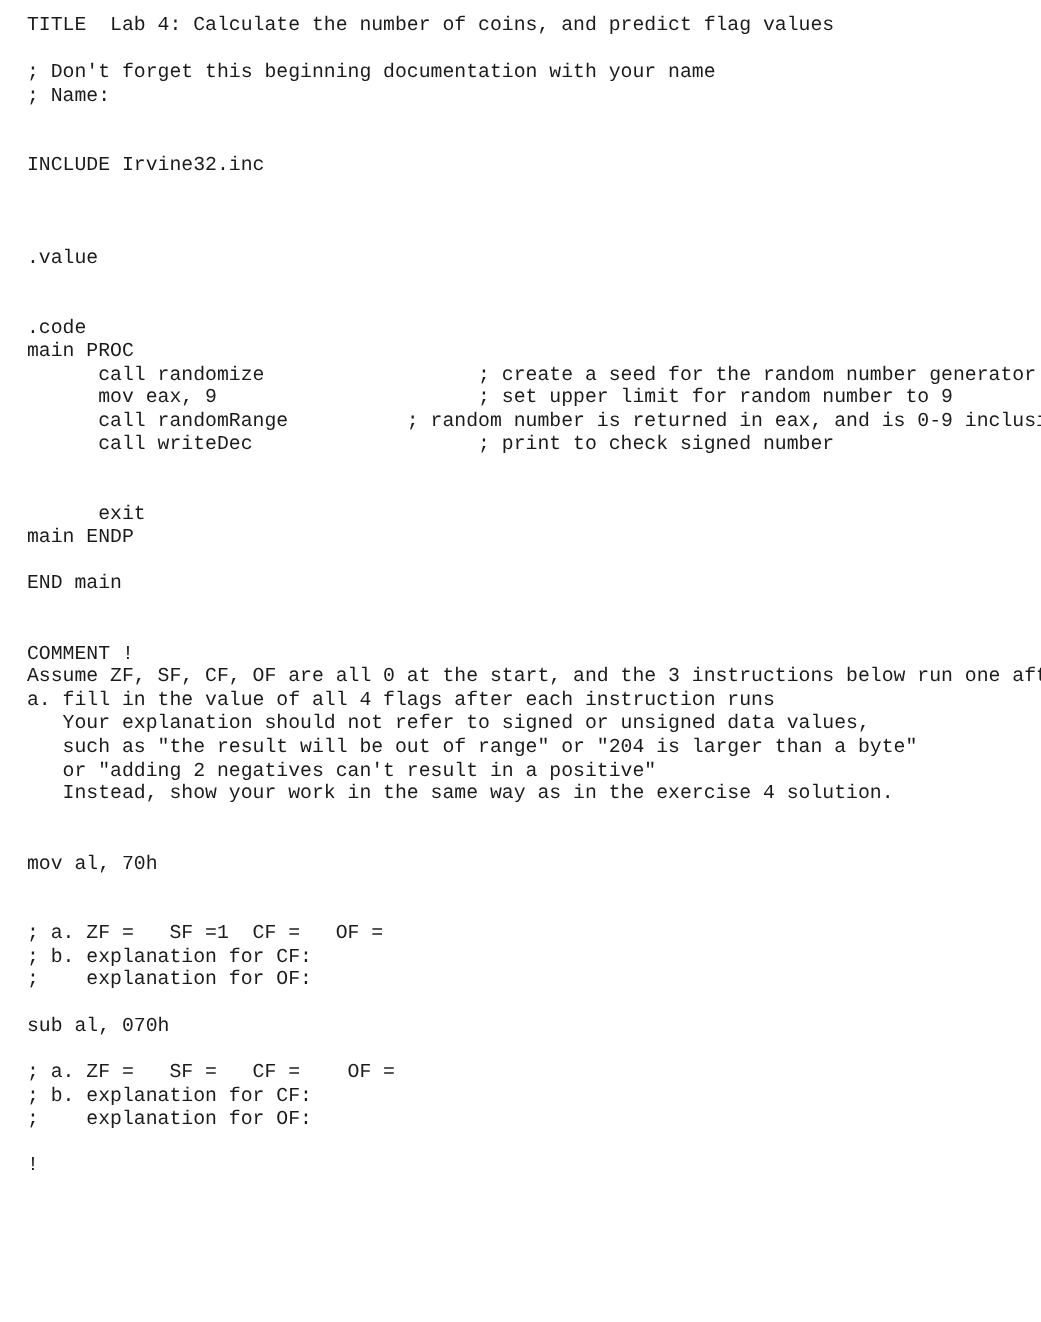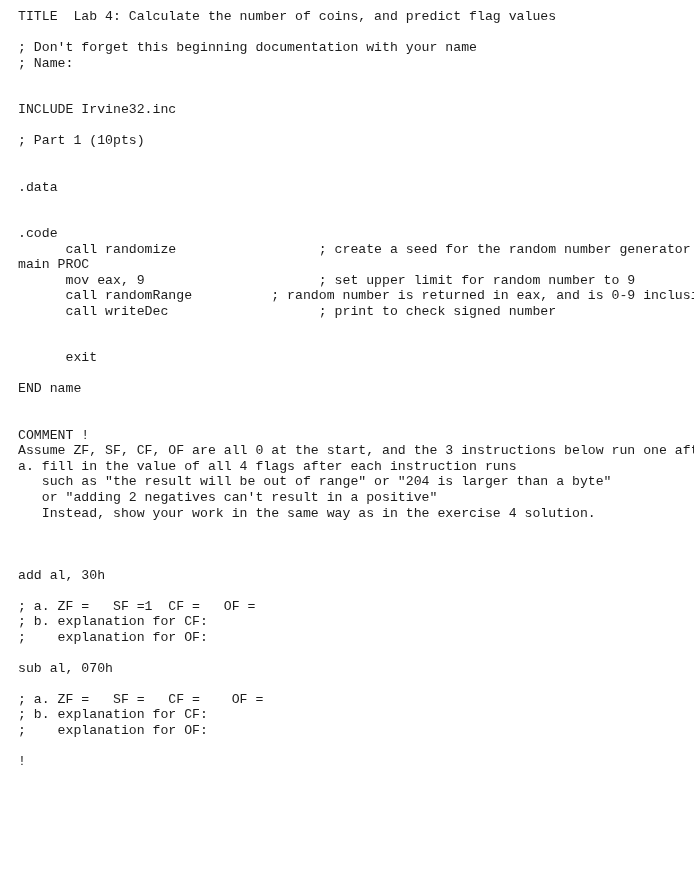--- a/index.html
+++ b/index.html
@@ -43,49 +43,50 @@
 
 <div id="code-surface">
     <div class="code-line">TITLE  Lab 4: Calculate the number of coins, and predict flag values</div>
     <div class="code-line blank">&nbsp;</div>
     <div class="code-line">; Don't forget this beginning documentation with your name</div>
     <div class="code-line">; Name:</div>
     <div class="code-line blank">&nbsp;</div>
     <div class="code-line blank">&nbsp;</div>
     <div class="code-line">INCLUDE Irvine32.inc</div>
     <div class="code-line blank">&nbsp;</div>
-    <div class="code-line">; Part 1 (10pts)</div>
     <div class="code-line blank">&nbsp;</div>
     <div class="code-line blank">&nbsp;</div>
-    <div class="code-line">.data</div>
+    <div class="code-line">.value</div>
     <div class="code-line blank">&nbsp;</div>
     <div class="code-line blank">&nbsp;</div>
     <div class="code-line">.code</div>
+    <div class="code-line">main PROC</div>
     <div class="code-line">      call randomize                  ; create a seed for the random number generator</div>
-    <div class="code-line">main PROC</div>
     <div class="code-line">      mov eax, 9                      ; set upper limit for random number to 9</div>
     <div class="code-line">      call randomRange          ; random number is returned in eax, and is 0-9 inclusive</div>
     <div class="code-line">      call writeDec                   ; print to check signed number</div>
     <div class="code-line blank">&nbsp;</div>
     <div class="code-line blank">&nbsp;</div>
     <div class="code-line">      exit</div>
+    <div class="code-line">main ENDP</div>
     <div class="code-line blank">&nbsp;</div>
-    <div class="code-line">END name</div>
+    <div class="code-line">END main</div>
     <div class="code-line blank">&nbsp;</div>
     <div class="code-line blank">&nbsp;</div>
     <div class="code-line">COMMENT !</div>
     <div class="code-line">Assume ZF, SF, CF, OF are all 0 at the start, and the 3 instructions below run one after another.</div>
     <div class="code-line">a. fill in the value of all 4 flags after each instruction runs</div>
+    <div class="code-line">   Your explanation should not refer to signed or unsigned data values,</div>
     <div class="code-line">   such as "the result will be out of range" or "204 is larger than a byte"</div>
     <div class="code-line">   or "adding 2 negatives can't result in a positive"</div>
     <div class="code-line">   Instead, show your work in the same way as in the exercise 4 solution.</div>
     <div class="code-line blank">&nbsp;</div>
     <div class="code-line blank">&nbsp;</div>
+    <div class="code-line">mov al, 70h</div>
     <div class="code-line blank">&nbsp;</div>
-    <div class="code-line">add al, 30h</div>
     <div class="code-line blank">&nbsp;</div>
     <div class="code-line">; a. ZF =   SF =1  CF =   OF =</div>
     <div class="code-line">; b. explanation for CF:</div>
     <div class="code-line">;    explanation for OF:</div>
     <div class="code-line blank">&nbsp;</div>
     <div class="code-line">sub al, 070h</div>
     <div class="code-line blank">&nbsp;</div>
     <div class="code-line">; a. ZF =   SF =   CF =    OF =</div>
     <div class="code-line">; b. explanation for CF:</div>
     <div class="code-line">;    explanation for OF:</div>

